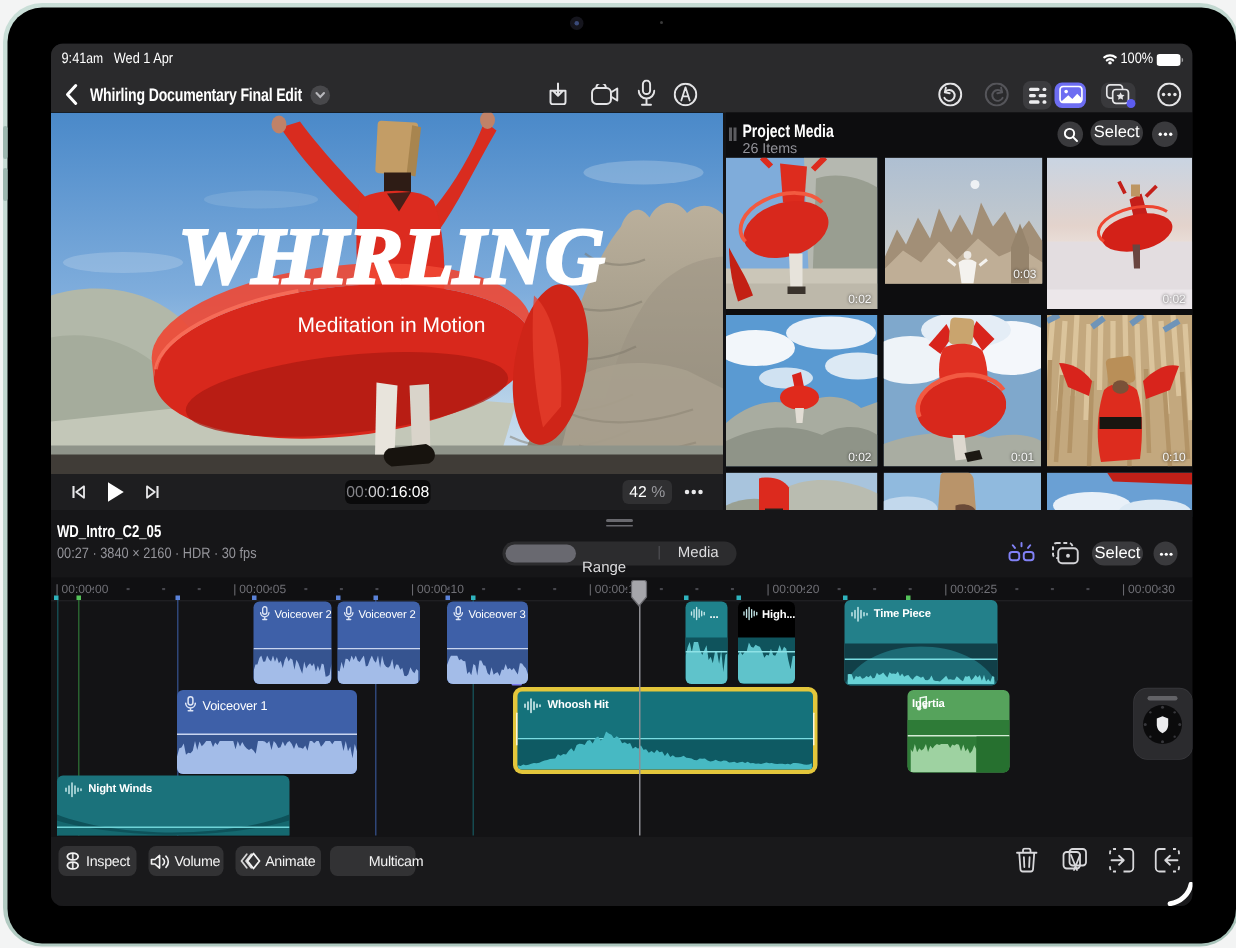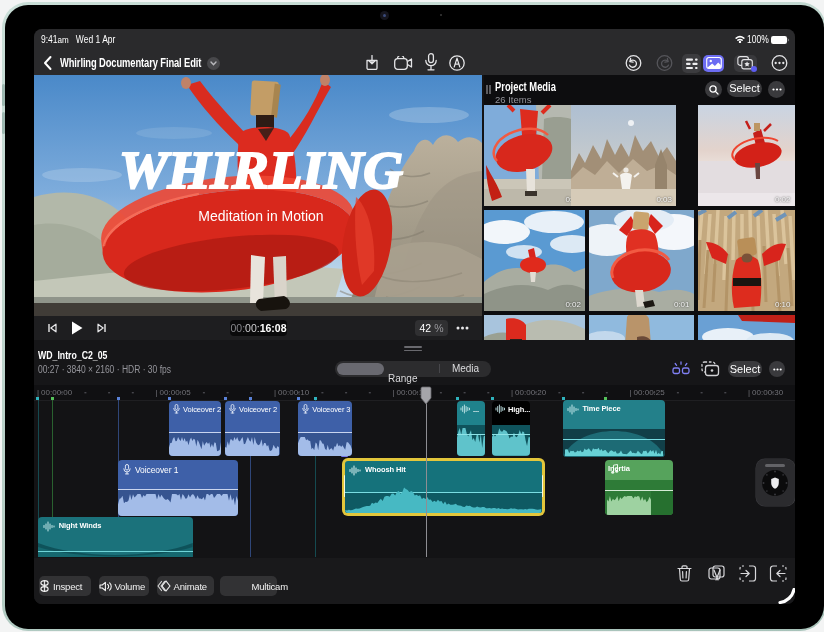--- a/index.html
+++ b/index.html
@@ -19,21 +19,21 @@
 .thumb{position:absolute;overflow:hidden;background:#222;}
 .dur{position:absolute;right:4px;bottom:2px;color:#f5f5f5;font-size:8px;text-shadow:0 0 2px rgba(0,0,0,.8);}
 .transport{left:0;top:287px;width:448px;height:24px;background:#1e1e20;}
 .timeline{left:0;top:311px;width:702px;height:264px;background:#131315;}
 .pill{position:absolute;background:#3a3a3d;border-radius:20px;color:#fff;text-align:center;}
 .circ{position:absolute;background:#3a3a3d;border-radius:50%;}
 .seg{position:absolute;background:#2c2c2e;border-radius:8px;}
 .clip{position:absolute;border-radius:4px;overflow:hidden;}
 .cliptext{position:absolute;color:#fff;font-size:7.5px;font-weight:700;white-space:nowrap;letter-spacing:-0.1px;}
 .rlabel{position:absolute;color:#707076;font-size:8px;top:0;white-space:nowrap;}
-.toolbtn{position:absolute;height:20px;background:#323234;border-radius:5px;color:#f2f2f2;font-size:9.5px;letter-spacing:-0.2px;display:flex;align-items:center;justify-content:flex-start;gap:3px;box-sizing:border-box;top:224px;margin-top:12px;}
+.toolbtn{position:absolute;height:20px;background:#323234;border-radius:5px;color:#f2f2f2;font-size:9.5px;letter-spacing:-0.2px;display:flex;align-items:center;justify-content:center;gap:3px;box-sizing:border-box;top:224px;}
 svg{display:block;}
 </style>
 </head>
 <body>
 <div id="stage">
 <div class="abs device"></div>
 <div class="abs bezel"></div>
 <div class="abs btn-side" style="top:84px;height:22px;"></div>
 <div class="abs btn-side" style="top:112px;height:22px;"></div>
 <div class="abs camdot" style="left:380px;top:11px;width:9px;height:9px;background:#15151d;"></div>
@@ -216,21 +216,21 @@
         <path d="M36,4 L54,6 L52,32 L38,30 Z" fill="#dd2c1e"></path>
         <path d="M30,6 l-6,-6 M58,8 l8,-8" stroke="#dd2c1e" stroke-width="4"></path>
         <ellipse cx="40" cy="48" rx="29" ry="18" fill="#d8281c" transform="rotate(-16 40 48)"></ellipse>
         <path d="M13,56 A29,18 -16 0 1 64,30" stroke="#f25a40" stroke-width="2.5" fill="none"></path>
         <path d="M2,60 C8,72 14,80 18,92 L8,96 C4,84 2,72 2,60 Z" fill="#c32014"></path>
         <path d="M42,64 L51,64 L51,88 L43,88 Z" fill="#e7e3db"></path>
         <path d="M41,86 h12 v5 h-12 z" fill="#3a332c"></path>
       </svg>
       <div class="dur">0:02</div>
     </div>
-    <div class="thumb" style="left:87px;top:30px;width:105px;height:101px;text-decoration:underline;">
+    <div class="thumb" style="left:106px;top:30px;width:105px;height:84px;text-decoration:underline;">
       <svg width="105" height="101" viewBox="0 0 105 101">
         <defs>
               <linearGradient id="capsky" x1="0" y1="0" x2="0" y2="1">
                 <stop offset="0" stop-color="#aebfd2"></stop>
                 <stop offset="1" stop-color="#d8d3c8"></stop>
               </linearGradient>
             </defs>
         <rect width="105" height="101" fill="url(#capsky)"></rect>
         <circle cx="60" cy="18" r="3" fill="#eef1f4"></circle>
         <path d="M0,66 L8,48 L14,58 L22,40 L30,54 L36,34 L44,50 L50,38 L58,52 L64,30 L72,46 L80,36 L88,52 L96,42 L105,56 L105,101 L0,101 Z" fill="#a28f77"></path>
@@ -348,21 +348,21 @@
           <path d="M1 1 V9" stroke="#e8e8ea" stroke-width="1.4"></path>
           <path d="M8 1.2 L2.8 5 L8 8.8 Z" stroke="#e8e8ea" stroke-width="1.2" fill="none" stroke-linejoin="round"></path>
         </svg>
     <svg class="abs" style="left:37px;top:5px" width="12" height="14" viewBox="0 0 12 14">
           <path d="M1 0.5 L11.5 7 L1 13.5 Z" fill="#fff"></path>
         </svg>
     <svg class="abs" style="left:63px;top:7px" width="9" height="10" viewBox="0 0 9 10">
           <path d="M8 1 V9" stroke="#e8e8ea" stroke-width="1.4"></path>
           <path d="M1 1.2 L6.2 5 L1 8.8 Z" stroke="#e8e8ea" stroke-width="1.2" fill="none" stroke-linejoin="round"></path>
         </svg>
-    <div class="abs" style="left:196px;top:4px;width:57px;height:16px;background:#0a0a0b;border-radius:4px;text-align:center;font-size:10.5px;line-height:16px;color:#fff;"><span style="color:#85858a">00:</span><span style="color:#cfcfd2">00:</span><span style="font-weight:700">16:08</span></div>
+    <div class="abs" style="left:196px;top:4px;width:57px;height:16px;background:#0a0a0b;border-radius:4px;text-align:center;font-size:10.5px;line-height:16px;color:#fff;"><span style="color:#85858a">00:</span><span style="color:#cfcfd2">00:</span><span style="font-weight:400">16:08</span></div>
     <div class="abs" style="left:381px;top:4px;width:33px;height:16px;background:#303032;border-radius:4px;text-align:center;font-size:10.5px;line-height:16px;color:#fff;">42 <span style="color:#98989d">%</span></div>
     <svg class="abs" style="left:422px;top:10px" width="13" height="4" viewBox="0 0 13 4">
           <circle cx="2" cy="2" r="1.5" fill="#e8e8ea"></circle>
           <circle cx="6.5" cy="2" r="1.5" fill="#e8e8ea"></circle>
           <circle cx="11" cy="2" r="1.5" fill="#e8e8ea"></circle>
         </svg>
   </div>
 
   <div class="abs timeline" id="tl">
     <div class="abs" style="left:0;top:0;width:761px;height:45px;background:#161618;"></div>

